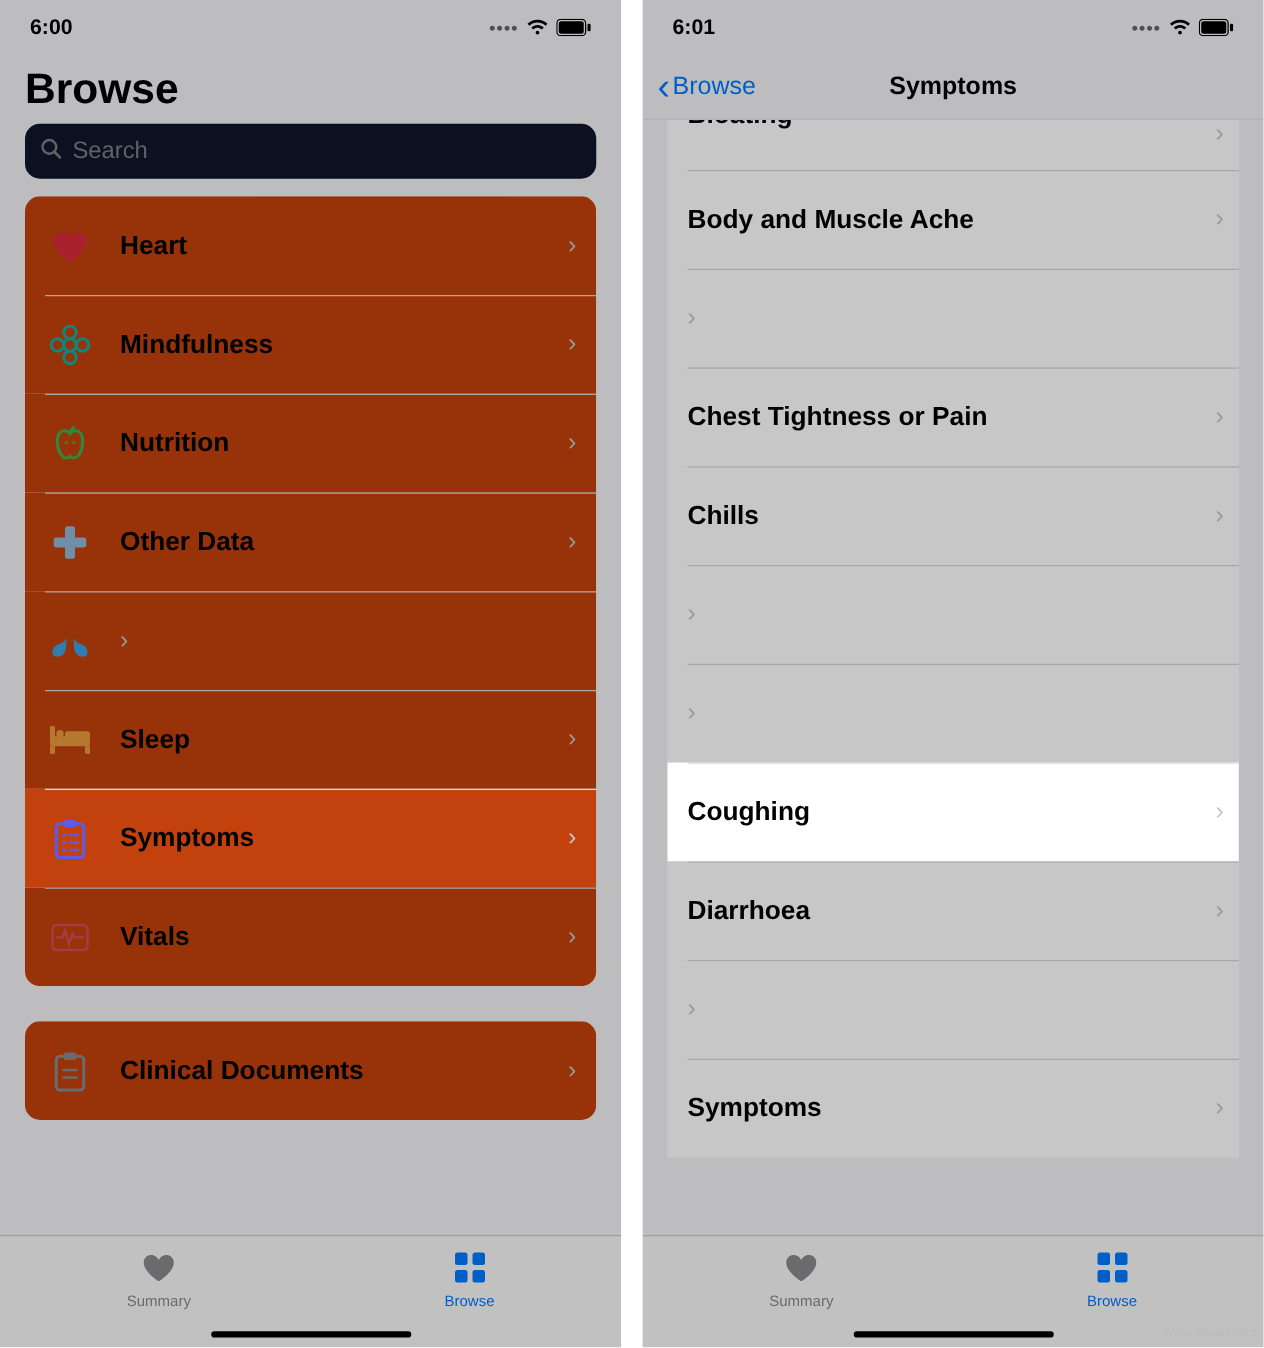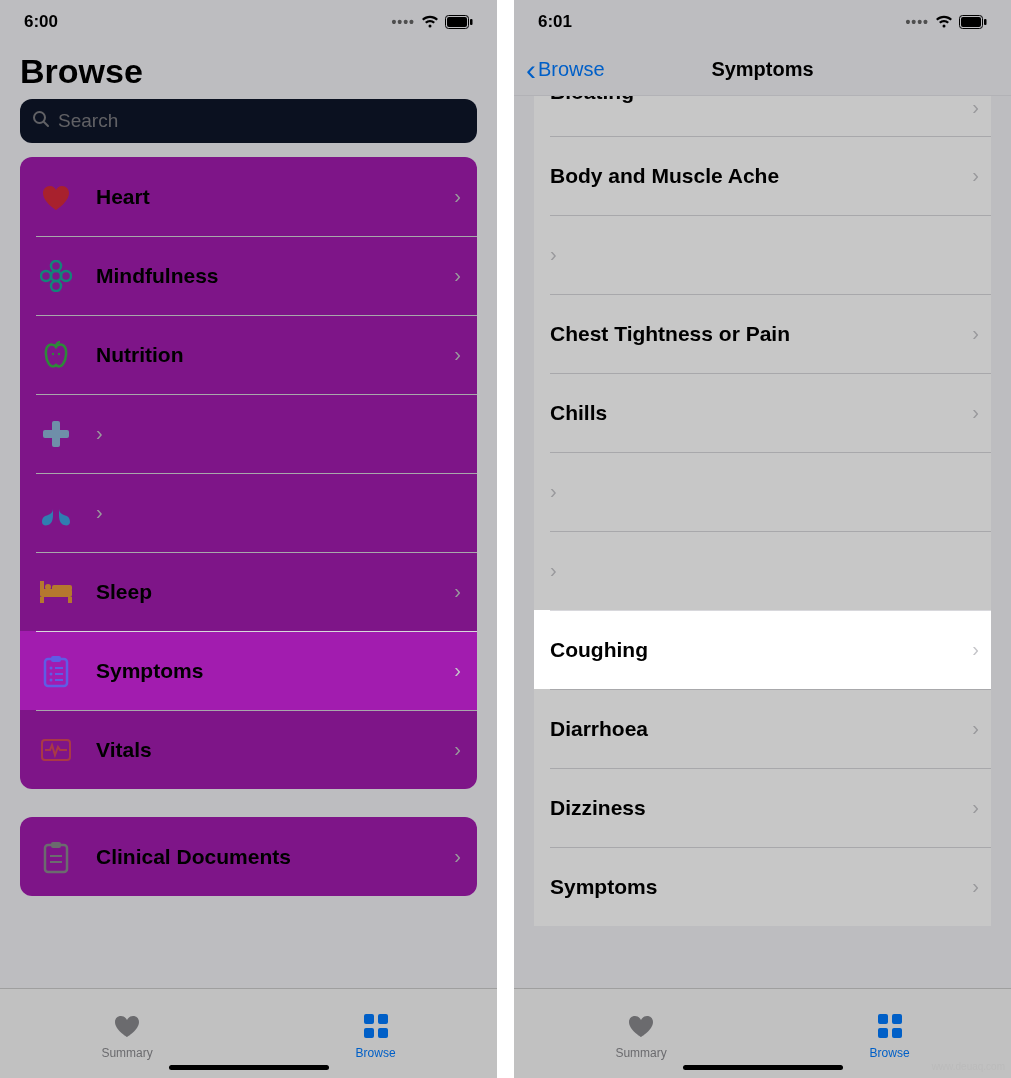--- a/index.html
+++ b/index.html
@@ -95,21 +95,21 @@
     background: #ffffff;
     border-radius: 12px;
     overflow: hidden;
   }
   .row {
     display: flex;
     align-items: center;
     height: 79px;
     padding: 0 16px;
     position: relative;
-    background: #a21caf;
+    background: #c2410c;
   }
   .row + .row::before {
     content: "";
     position: absolute;
     top: 0;
     left: 16px;
     right: 0;
     height: 1px;
     background: #d8d8dc;
   }
@@ -167,21 +167,21 @@
   }
   .rchev { color:#c5c5c9; font-size:20px; padding-right:4px; }
 
   
   .tab-bar {
     height: 90px;
     border-top: 1px solid #ccc;
     background: #f8f8f8;
     display: flex;
     justify-content: space-around;
-    align-items: flex-end;
+    align-items: center;
     padding-bottom: 18px;
   }
   .tab {
     display:flex; flex-direction:column; align-items:center; gap:4px;
     font-size:12px; font-weight:500;
   }
   .tab.inactive { color:#8a8a8e; }
   .tab.active { color:#007aff; }
   .home-indicator {
     position:absolute;
@@ -270,20 +270,21 @@
         <span class="chev">›</span>
       </div>
 
       <div class="row">
         <span class="icon">
           <svg width="32" height="32" viewBox="0 0 32 32">
               <rect x="12" y="3" width="8" height="26" rx="2" fill="#8fb8d9"></rect>
               <rect x="3" y="12" width="26" height="8" rx="2" fill="#8fb8d9"></rect>
             </svg>
         </span>
+        <span class="label">Other Data</span>
         <span class="chev">›</span>
       </div>
 
       <div class="row">
         <span class="icon">
           <svg width="34" height="30" viewBox="0 0 34 30">
               <path d="M14 3v8c0 3-2 5-5 6-3 1-6 2-6 7 0 3 3 4 6 3 4-1 5-6 5-10" fill="#3da0e3"></path>
               <path d="M20 3v8c0 3 2 5 5 6 3 1 6 2 6 7 0 3-3 4-6 3-4-1-5-6-5-10" fill="#3da0e3"></path>
             </svg>
         </span>
@@ -446,21 +447,20 @@
         <span class="rlabel">Coughing</span>
         <span class="rchev">›</span>
       </div>
 
       <div class="rrow">
         <span class="rlabel">Diarrhoea</span>
         <span class="rchev">›</span>
       </div>
 
       <div class="rrow">
-        <span class="rlabel">Dizziness</span>
         <span class="rchev">›</span>
       </div>
 
       <div class="rrow">
         <span class="rlabel">Symptoms</span>
         <span class="rchev">›</span>
       </div>
 
     </div>
   </div>

